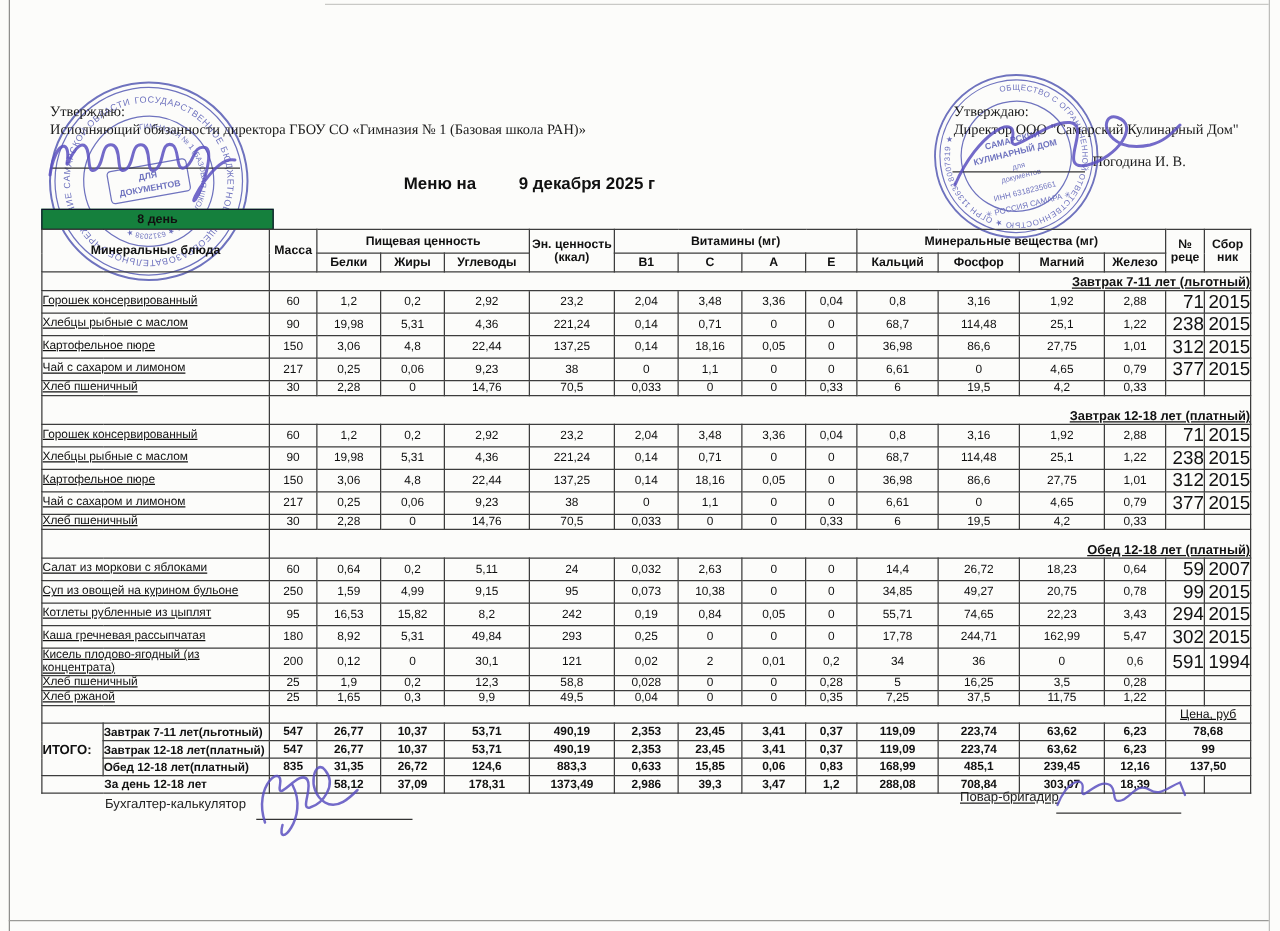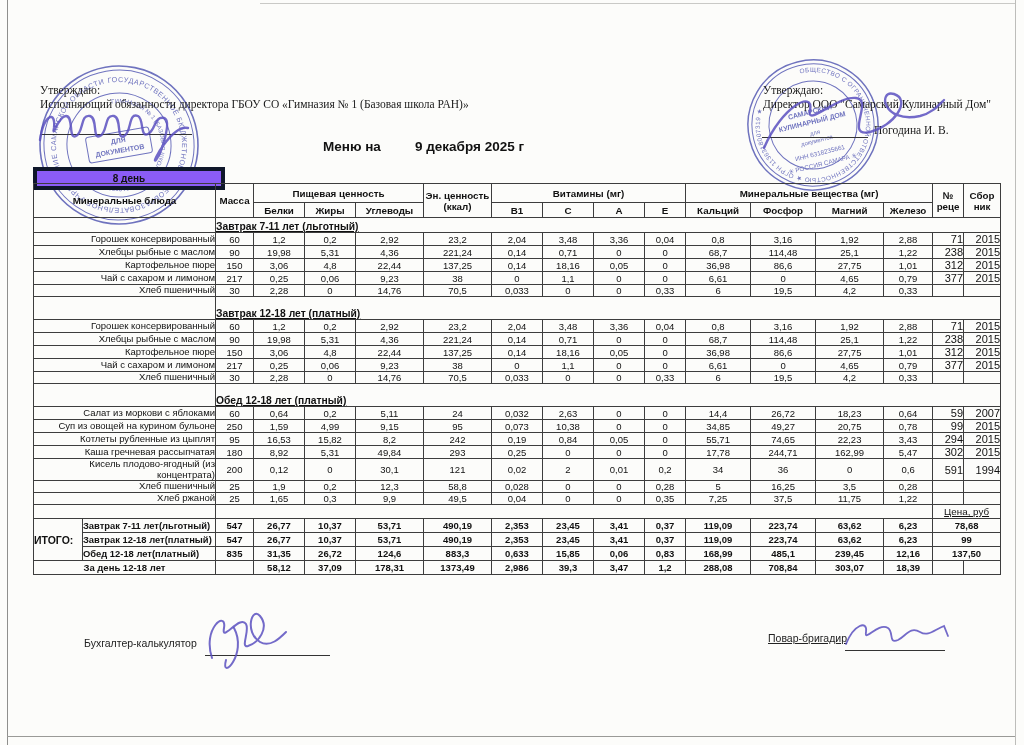--- a/index.html
+++ b/index.html
@@ -11,37 +11,37 @@
   .sig-line{border-bottom:1px solid #333;height:1px;}
   .footer-label{font-size:10.5px;color:#222;white-space:nowrap;}
 
   
   .edge-l{left:7px;top:0;width:1px;height:745px;background:#8f8f8d;}
   .edge-r{left:1015px;top:0;width:1px;height:745px;background:#bdbdba;}
   .edge-b{left:7px;top:736px;width:1008px;height:1px;background:#9a9a97;}
   .edge-t{left:260px;top:3px;width:755px;height:1px;background:#c9c9c6;}
 
   
-  .day-badge{left:33px;top:167px;width:184px;height:15px;background:#8b5cf6;border:4px solid #0f172a;
+  .day-badge{left:33px;top:167px;width:184px;height:15px;background:#15803d;border:1px solid #0f172a;
     font-size:10px;font-weight:bold;text-align:center;line-height:15px;color:#111;}
 
   
   table.menu{position:absolute;left:33px;top:183px;width:967px;border-collapse:collapse;table-layout:fixed;
     font-size:9.5px;color:#111;border:1.5px solid #333;}
   table.menu th,table.menu td{border:1px solid #3d3d3d;overflow:hidden;padding:0;}
   table.menu th{font-weight:bold;font-size:9.8px;white-space:nowrap;}
   .h1 th{height:18px;}
   .h2 th{height:14px;}
-  td.dname{white-space:normal;text-align:right;padding:1px 2px;line-height:10.5px;}
+  td.dname{white-space:normal;text-align:left;padding:1px 2px;line-height:10.5px;text-decoration:underline;}
   td.num{text-align:center;white-space:nowrap;}
-  td.rec{text-align:right;padding-right:2px;font-size:11px;white-space:nowrap;}
+  td.rec{text-align:right;padding-right:2px;font-size:15px;white-space:nowrap;}
   tr.item td{height:11px;}
   tr.secrow td{height:14px;vertical-align:bottom;}
   tr.secrow.tall td{height:22px;}
-  td.sectitle{font-weight:bold;text-decoration:underline;text-align:left;font-size:10.3px;padding-bottom:1px;}
+  td.sectitle{font-weight:bold;text-decoration:underline;text-align:right;font-size:10.3px;padding-bottom:1px;}
   tr.gaprow td{height:13px;}
   td.nbl{border-right:none;}
   td.nbm{border-left:none;border-right:none;}
   td.priceh{font-weight:normal;text-decoration:underline;text-align:center;font-size:9.8px;}
   tr.tot td{height:13px;font-weight:bold;}
   td.itogo{font-size:10.5px;text-align:left;padding-left:3px;vertical-align:middle;}
   td.tname{text-align:left;padding-left:2px;white-space:nowrap;font-size:9.4px;}
   td.tday{text-align:center;}
   td.price{text-align:center;}
 

